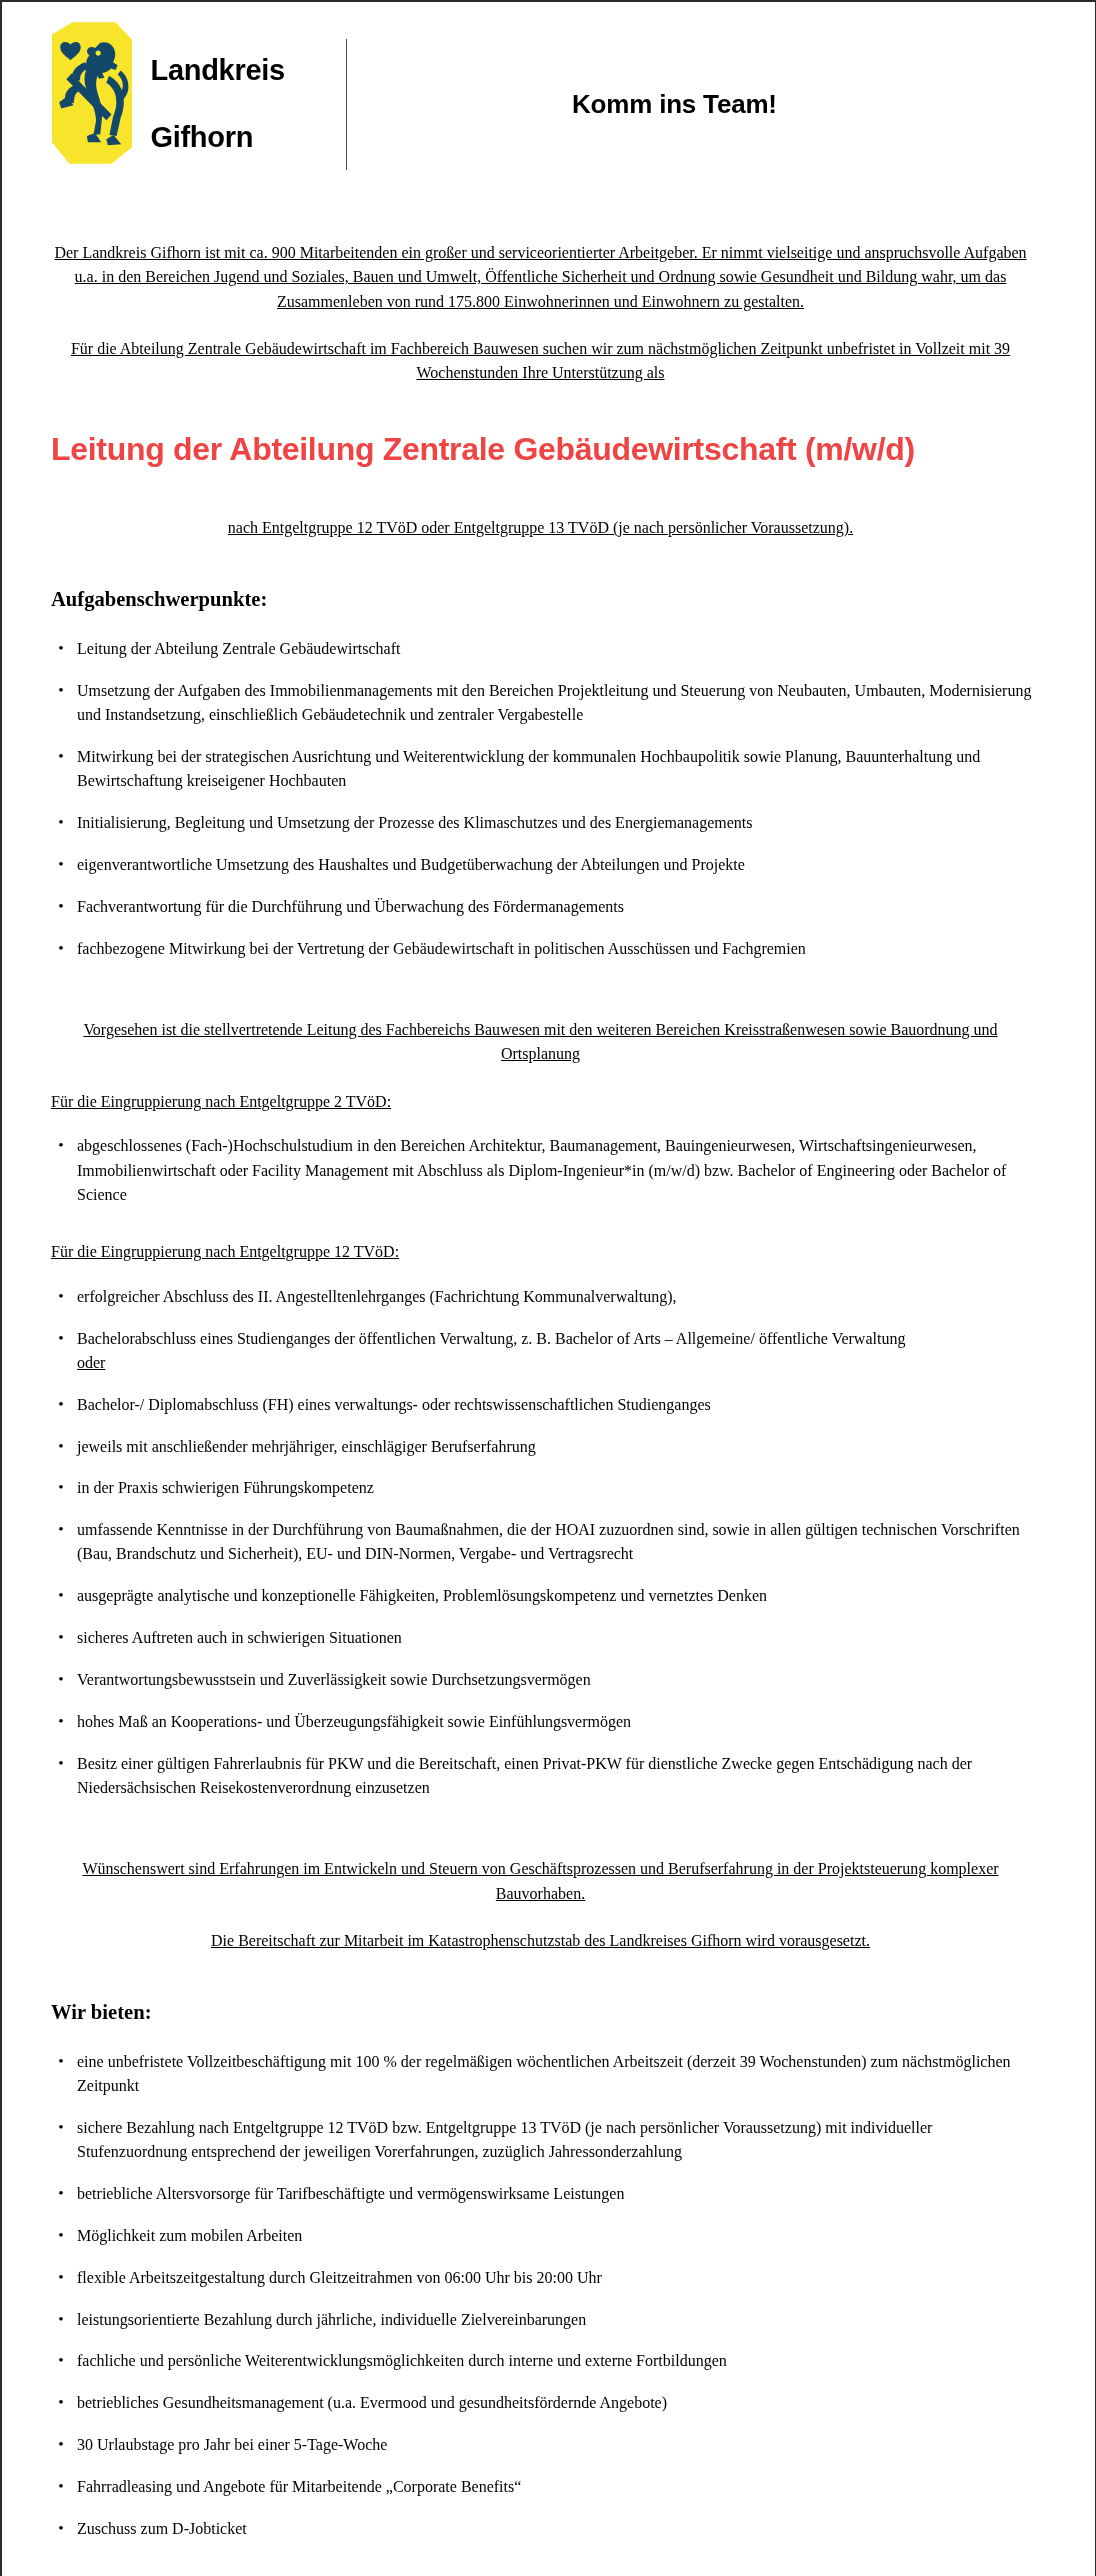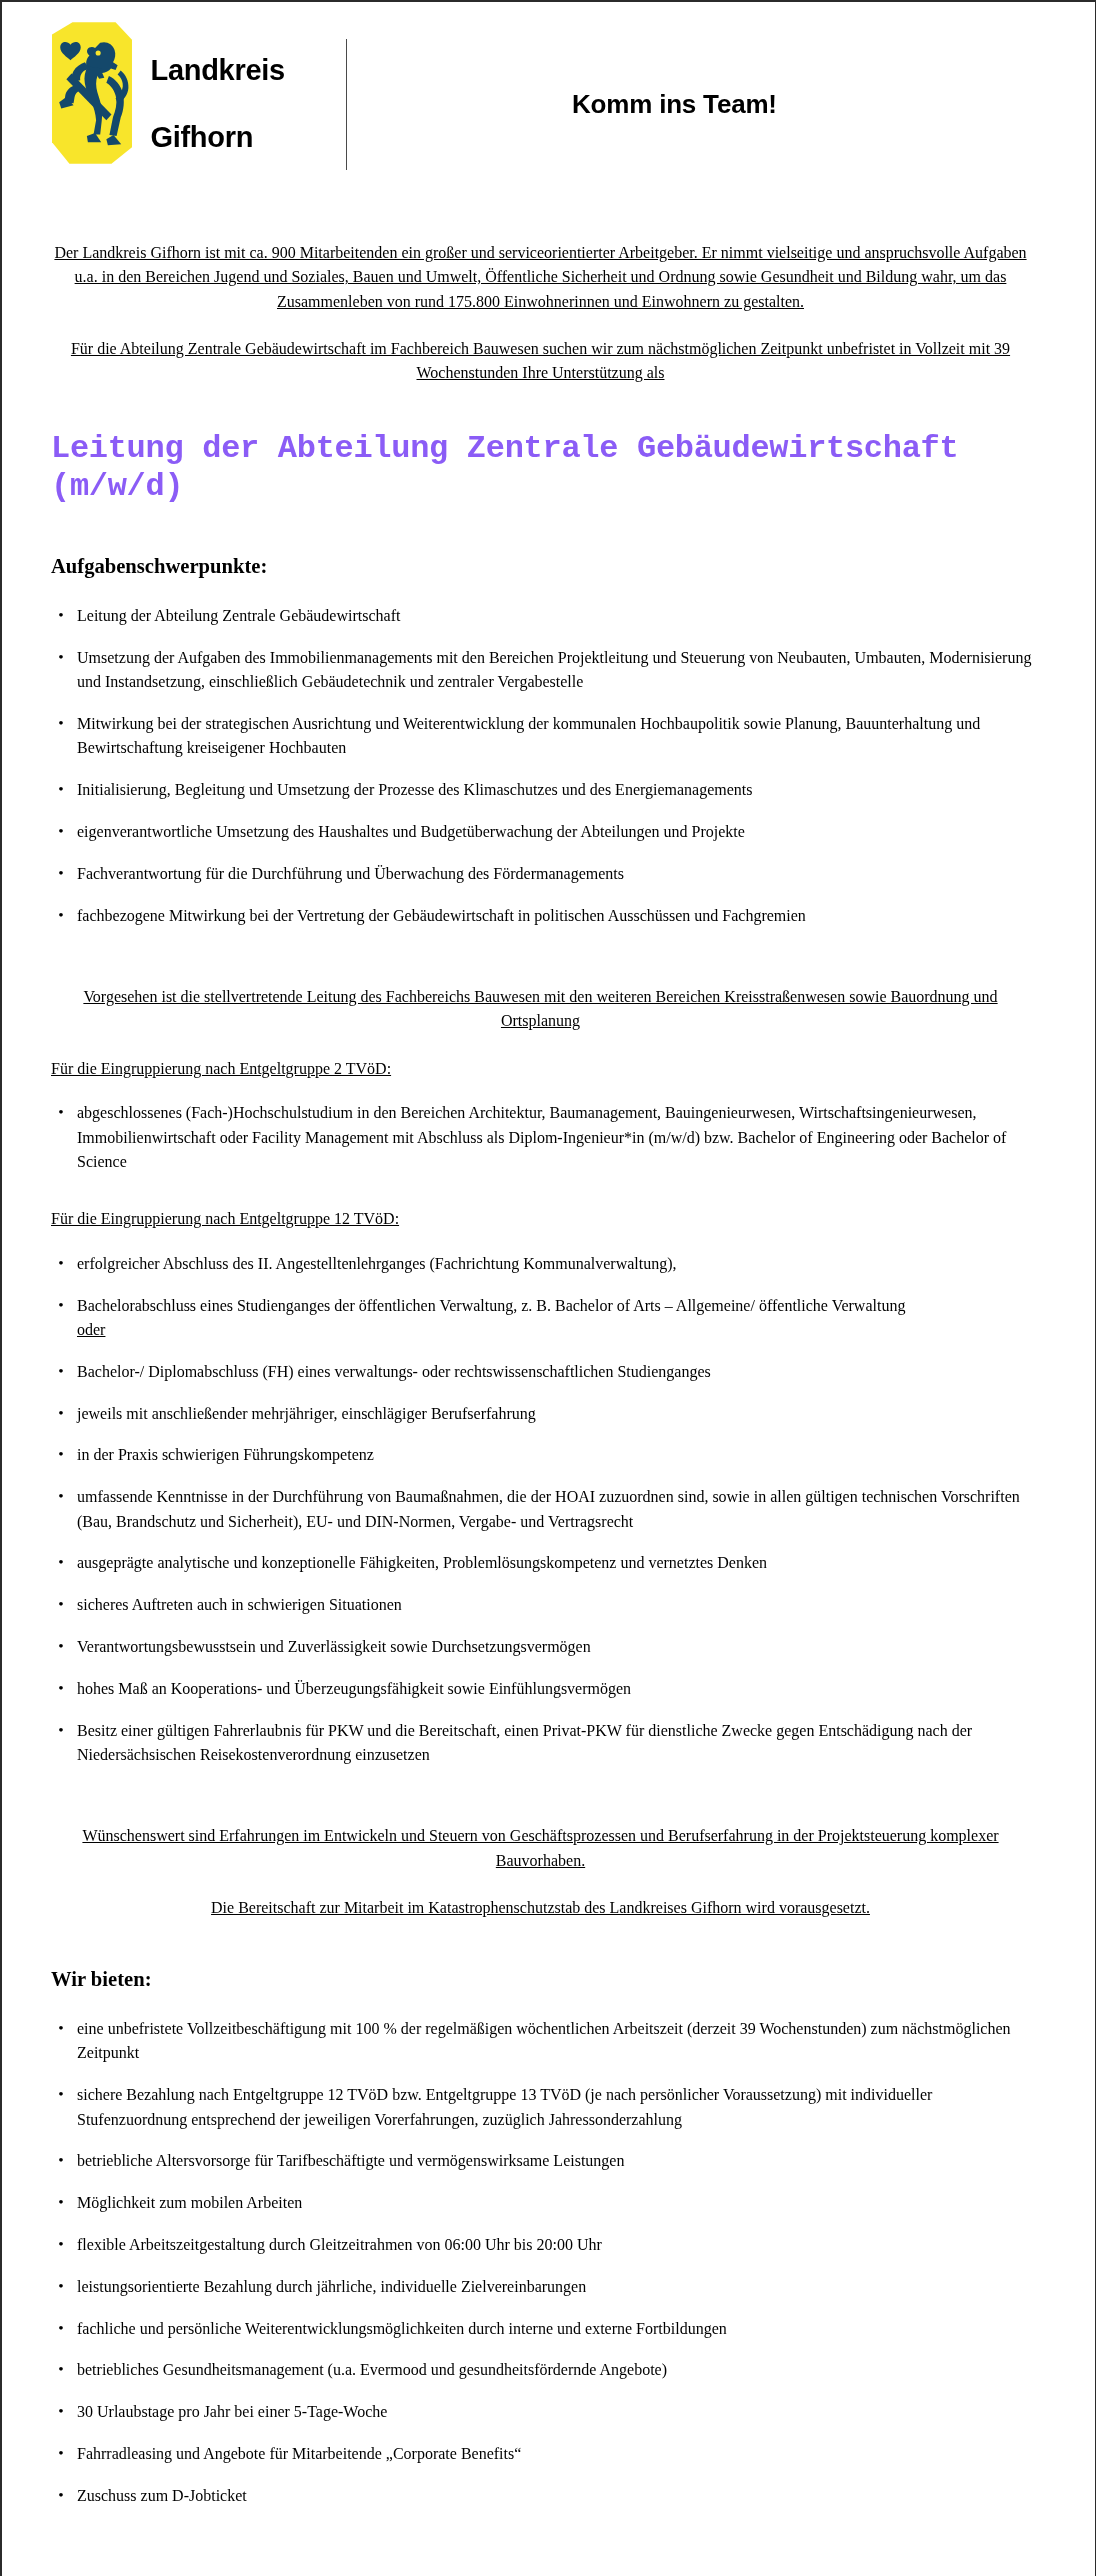--- a/index.html
+++ b/index.html
@@ -78,22 +78,22 @@
     font-size: 16px;
     line-height: 1.52;
     margin: 16px 0 23px 0;
     text-align: center;
     max-width: 979px;
     text-decoration: underline;
   }
   p.para.gap-lg { margin-bottom: 44px; }
 
   h1.job-title {
-    color: #8b5cf6;
-    font-family: Liberation Mono, monospace;
+    color: #ef4444;
+    font-family: Liberation Sans, sans-serif;
     font-weight: 700;
     font-size: 32px;
     line-height: 1.2;
     margin: 24px 0 48px 0;
     letter-spacing: -0.3px;
   }
 
   h2.section {
     font-size: 20.6px;
     font-weight: 700;
@@ -185,20 +185,21 @@
     <div class="slogan">Komm ins Team!</div>
   </div>
 
   <div class="content">
 
     <p class="para">Der Landkreis Gifhorn ist mit ca. 900 Mitarbeitenden ein großer und serviceorientierter Arbeitgeber. Er nimmt vielseitige und anspruchsvolle Aufgaben u.a. in den Bereichen Jugend und Soziales, Bauen und Umwelt, Öffentliche Sicherheit und Ordnung sowie Gesundheit und Bildung wahr, um das Zusammenleben von rund 175.800 Einwohnerinnen und Einwohnern zu gestalten.</p>
     <p class="para gap-lg">Für die Abteilung Zentrale Gebäudewirtschaft im Fachbereich Bauwesen suchen wir zum nächstmöglichen Zeitpunkt unbefristet in Vollzeit mit 39 Wochenstunden Ihre Unterstützung als</p>
 
     <h1 class="job-title">Leitung der Abteilung Zentrale Gebäudewirtschaft (m/w/d)</h1>
 
+    <p class="para gap-lg">nach Entgeltgruppe 12 TVöD oder Entgeltgruppe 13 TVöD (je nach persönlicher Voraussetzung).</p>
 
     <h2 class="section first">Aufgabenschwerpunkte:</h2>
     <ul class="bullets">
       <li>Leitung der Abteilung Zentrale Gebäudewirtschaft</li>
       <li>Umsetzung der Aufgaben des Immobilienmanagements mit den Bereichen Projektleitung und Steuerung von Neubauten, Umbauten, Modernisierung und Instandsetzung, einschließlich Gebäudetechnik und zentraler Vergabestelle</li>
       <li>Mitwirkung bei der strategischen Ausrichtung und Weiterentwicklung der kommunalen Hochbaupolitik sowie Planung, Bauunterhaltung und Bewirtschaftung kreiseigener Hochbauten</li>
       <li>Initialisierung, Begleitung und Umsetzung der Prozesse des Klimaschutzes und des Energiemanagements</li>
       <li>eigenverantwortliche Umsetzung des Haushaltes und Budgetüberwachung der Abteilungen und Projekte</li>
       <li>Fachverantwortung für die Durchführung und Überwachung des Fördermanagements</li>
       <li>fachbezogene Mitwirkung bei der Vertretung der Gebäudewirtschaft in politischen Ausschüssen und Fachgremien</li>

